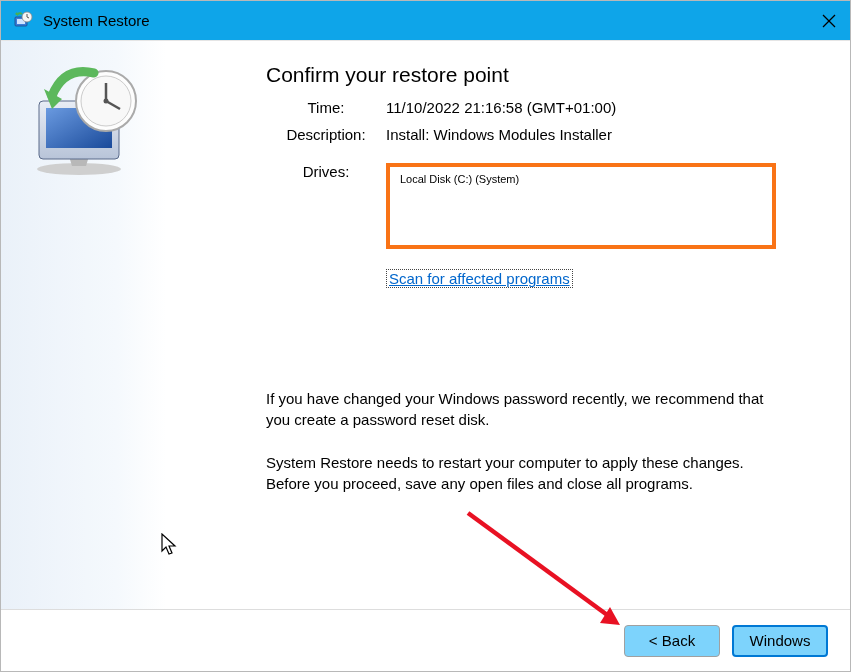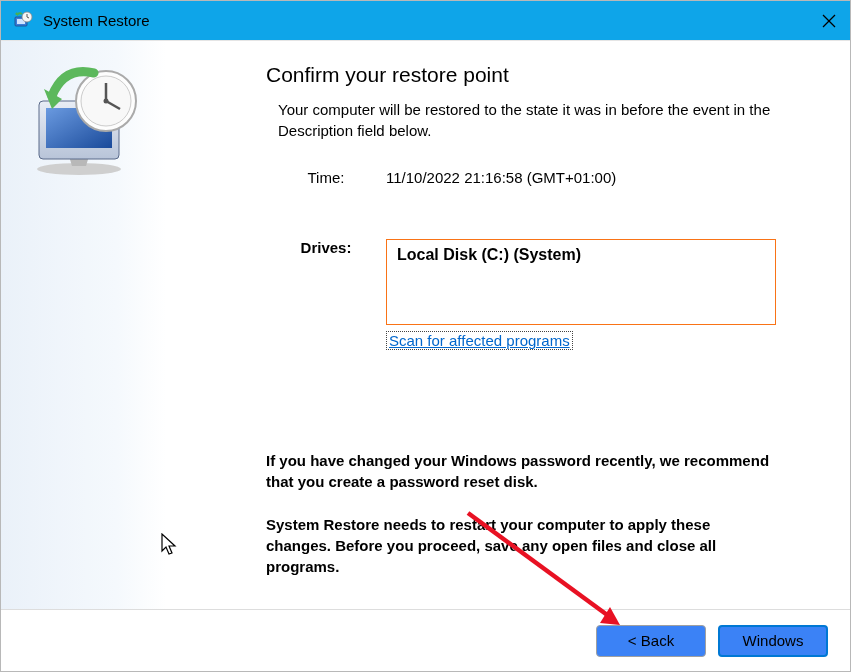--- a/index.html
+++ b/index.html
@@ -86,66 +86,64 @@
     .info-label {
       width: 120px;
       flex-shrink: 0;
       text-align: center;
     }
     .info-value {
       flex: 1;
     }
     .drives-row {
       display: flex;
-      margin-top: 53px;
+      margin-top: 20px;
       align-items: flex-start;
-      font-weight: bold;
     }
     .drives-box {
       flex: 1;
-      border: 1px solid #f97316;
+      border: 4px solid #f97316;
       height: 86px;
       padding: 6px 10px;
-      font-size: 16px;
+      font-size: 11px;
       background: #fff;
     }
     .scan-link {
       color: #0066cc;
       text-decoration: underline;
       margin-left: 120px;
-      margin-top: 6px;
+      margin-top: 20px;
       display: inline-block;
       cursor: pointer;
       border: 1px dotted #444;
       padding: 0 2px;
     }
     .warning-block {
       margin-top: 100px;
       line-height: 1.4;
-      font-weight: bold;
     }
     .warning-block p {
       margin-bottom: 22px;
     }
     .footer {
       height: 62px;
       border-top: 1px solid #ddd;
       background: #fff;
       display: flex;
       justify-content: flex-end;
       align-items: center;
       padding-right: 22px;
       gap: 12px;
     }
     .footer button {
-      width: 110px;
+      width: 96px;
       height: 32px;
       font-size: 15px;
       font-family: inherit;
-      background: #3b82f6;
+      background: #7dd3fc;
       border: 1px solid #a0a0a0;
       border-radius: 4px;
       cursor: pointer;
     }
     .footer button.primary {
       border: 2px solid #0078d4;
     }
     .cursor-img {
       position: absolute;
       left: 161px;
@@ -215,27 +213,30 @@
               <stop offset="0%" stop-color="#6a9ae0"></stop>
               <stop offset="100%" stop-color="#1a4a9a"></stop>
             </linearGradient>
           </defs>
         </svg>
       </span>
     </div>
 
     <div class="content">
       <div class="heading">Confirm your restore point</div>
-      <div class="subheading">Your computer will be restored to the state it was in before the event in the Description field below.</div>
 
       <div class="info-row">
         <div class="info-label">Time:</div>
         <div class="info-value">11/10/2022 21:16:58 (GMT+01:00)</div>
       </div>
 
+      <div class="info-row">
+        <div class="info-label">Description:</div>
+        <div class="info-value">Install: Windows Modules Installer</div>
+      </div>
 
       <div class="drives-row">
         <div class="info-label">Drives:</div>
         <div class="drives-box">
           <div>Local Disk (C:) (System)</div>
         </div>
       </div>
 
       <a class="scan-link">Scan for affected programs</a>
 

